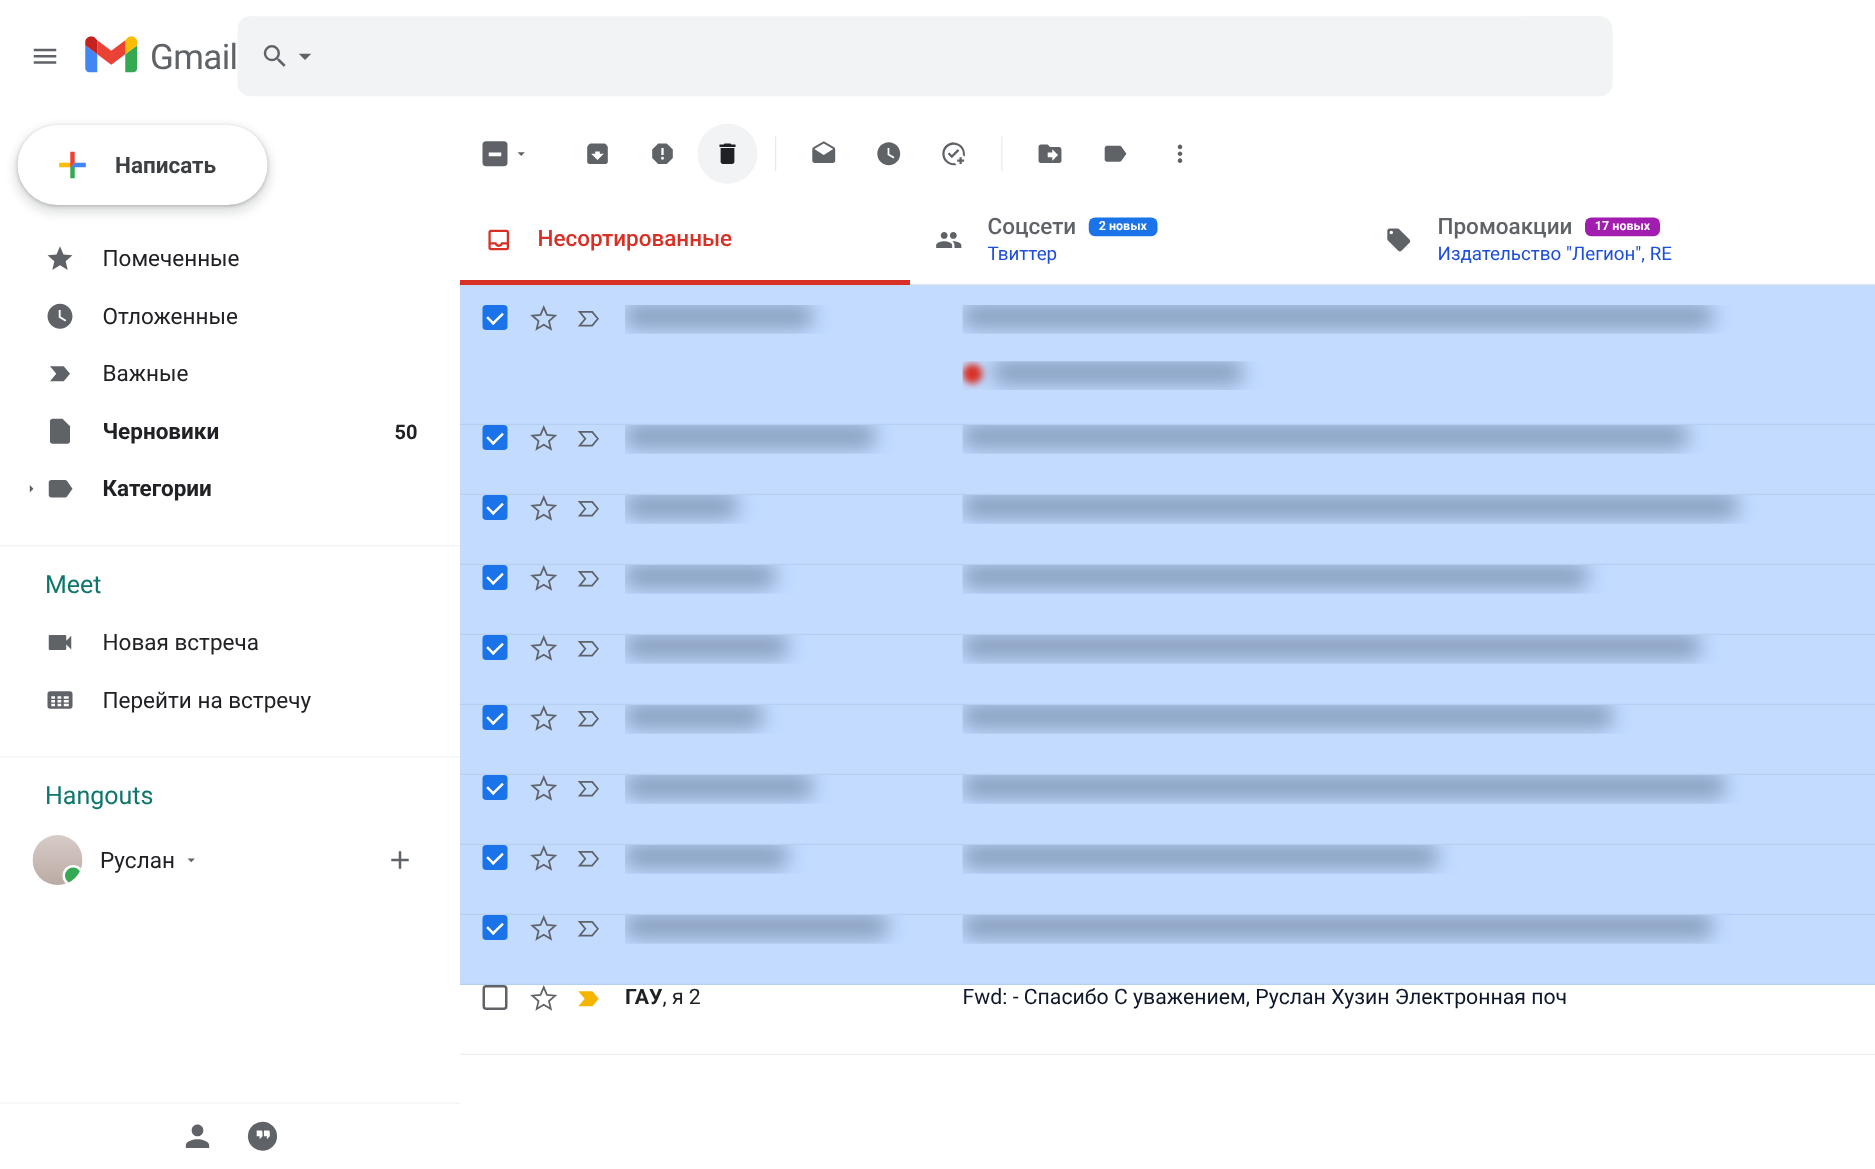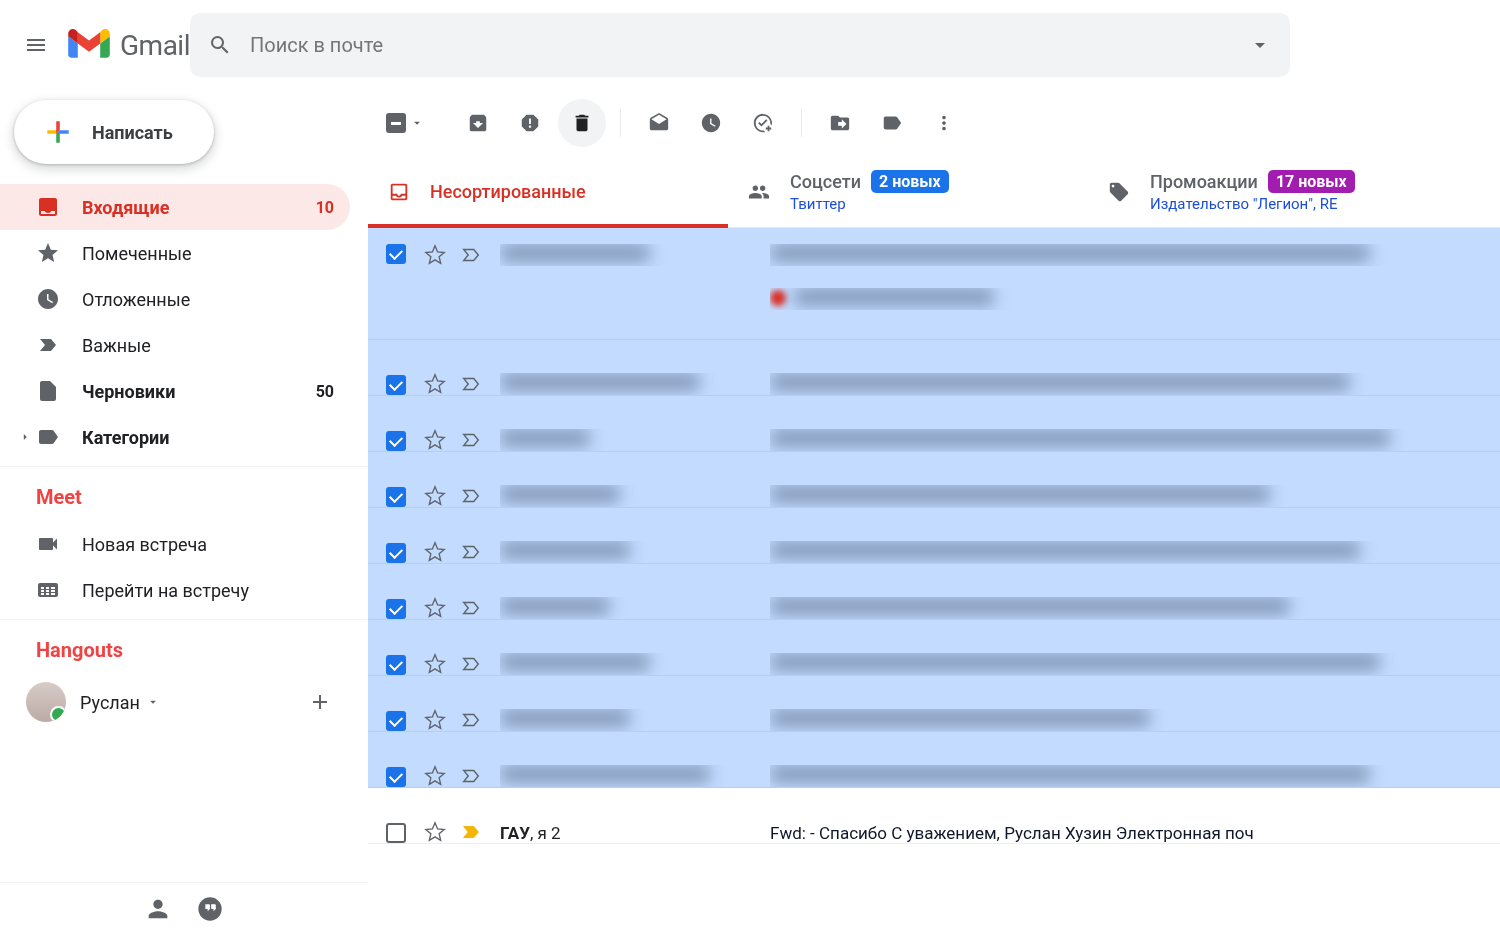--- a/index.html
+++ b/index.html
@@ -21,21 +21,21 @@
 .compose-label{font-size:18px;color:#3c4043;font-weight:700}
 .nav-item{display:flex;align-items:center;height:46px;padding:0 16px 0 36px;border-radius:0 24px 24px 0;margin-right:18px;cursor:pointer;font-size:18px;color:#202124}
 .nav-item.active{background:#fce8e6;color:#d93025;font-weight:700}
 .nav-item.bold{font-weight:700}
 .nav-icon{width:24px;height:24px;margin-right:22px;fill:#5f6368;flex-shrink:0}
 .nav-item.active .nav-icon{fill:#d93025}
 .nav-label{flex:1}
 .nav-count{font-size:16px}
 .nav-item.has-arrow{padding-left:18px}
 .nav-arrow{width:14px;margin-right:4px;fill:#5f6368}
-.section-title{font-size:20px;font-weight:700;padding:18px 0 12px 36px;color:#ef4444;border-top:1px solid #f1f3f4;margin-top:6px}
+.section-title{font-size:20px;font-weight:400;padding:18px 0 12px 36px;color:#0f766e;border-top:1px solid #f1f3f4;margin-top:22px}
 .hangouts-user{display:flex;align-items:center;padding:8px 36px 8px 26px}
 .avatar{width:40px;height:40px;border-radius:50%;background:#8ab4f8;position:relative;margin-right:14px;overflow:hidden}
 .avatar::after{content:'';position:absolute;bottom:-1px;right:-1px;width:13px;height:13px;background:#34a853;border:2px solid #fff;border-radius:50%}
 .avatar-face{width:100%;height:100%;background:linear-gradient(180deg,#d7ccc8 0%,#bcaaa4 100%);display:flex;align-items:center;justify-content:center}
 .user-name{font-size:18px;color:#202124}
 .user-caret{width:14px;height:14px;fill:#5f6368;margin-left:6px}
 .add-btn{margin-left:auto;width:24px;height:24px;fill:#5f6368;cursor:pointer}
 .bottom-bar{margin-top:auto;display:flex;justify-content:center;gap:24px;padding:12px;border-top:1px solid #f1f3f4}
 .bottom-icon{width:28px;height:28px;fill:#5f6368;cursor:pointer}
 .main{flex:1;display:flex;flex-direction:column;border-left:0}
@@ -50,26 +50,26 @@
 .select-box svg{width:14px;height:14px;fill:#5f6368;margin-left:4px}
 .tabs{display:flex;height:72px;border-bottom:1px solid #e8eaed}
 .tab{flex:1;max-width:360px;display:flex;align-items:center;padding:0 20px;cursor:pointer;position:relative;min-width:0}
 .tab.active::after{content:'';position:absolute;bottom:-1px;left:0;right:0;height:4px;background:#d93025}
 .tab-icon{width:22px;height:22px;fill:#5f6368;margin-right:20px;flex-shrink:0}
 .tab.active .tab-icon{fill:#d93025}
 .tab-content{display:flex;flex-direction:column;min-width:0}
 .tab-title-row{display:flex;align-items:center;gap:10px}
 .tab-title{font-size:18px;font-weight:500;color:#5f6368;white-space:nowrap}
 .tab.active .tab-title{color:#d93025}
-.tab-badge{font-size:16px;font-weight:700;color:#fff;padding:2px 8px;border-radius:5px}
+.tab-badge{font-size:10px;font-weight:700;color:#fff;padding:2px 8px;border-radius:5px}
 .badge-blue{background:#1a73e8}
 .badge-green{background:#a21caf}
 .tab-sub{font-size:15px;color:#1d4ed8;white-space:nowrap;overflow:hidden;text-overflow:ellipsis;margin-top:2px}
 .emails{flex:1;overflow:hidden}
-.email-row{display:flex;align-items:flex-end;height:56px;padding:0 18px;border-bottom:1px solid rgba(100,121,143,.12);cursor:pointer}
+.email-row{display:flex;align-items:flex-start;height:56px;padding:0 18px;border-bottom:1px solid rgba(100,121,143,.12);cursor:pointer}
 .email-row.selected{background:#c2dbff}
 .email-row.tall{height:112px;align-items:flex-start;padding-top:16px}
 .row-cb{width:20px;height:20px;border:2px solid #5f6368;border-radius:3px;margin-right:18px;flex-shrink:0;display:flex;align-items:center;justify-content:center}
 .row-cb.checked{background:#1a73e8;border-color:#1a73e8}
 .row-cb.checked::after{content:'';width:6px;height:10px;border:solid #fff;border-width:0 2.5px 2.5px 0;transform:rotate(45deg);margin-top:-3px}
 .row-star{width:22px;height:22px;fill:none;stroke:#5f6368;stroke-width:1.5;margin-right:14px;flex-shrink:0}
 .row-imp{width:22px;height:22px;margin-right:18px;flex-shrink:0}
 .row-imp.off{fill:none;stroke:#5f6368;stroke-width:1.5}
 .row-imp.on{fill:#f4b400;stroke:#f4b400}
 .row-sender{width:270px;flex-shrink:0;font-size:17px;color:#202124;white-space:nowrap;overflow:hidden}
@@ -96,46 +96,38 @@
       <path fill="#FBBC04" d="M40 4v14l12-9V6c0-4.9-5.6-7.7-9.5-4.8L40 4z"></path>
       <path fill="#EA4335" d="M12 18V4l14 10.5L40 4v14L26 28.5 12 18z"></path>
       <path fill="#C5221F" d="M0 6v3l12 9V4L9.5 1.2C5.6-1.7 0 1.1 0 6z"></path>
     </svg>
     <span class="logo-text">Gmail</span>
   </div>
   <div class="search-bar">
     <svg viewBox="0 0 24 24">
         <path d="M15.5 14h-.79l-.28-.27A6.471 6.471 0 0016 9.5 6.5 6.5 0 109.5 16c1.61 0 3.09-.59 4.23-1.57l.27.28v.79l5 4.99L20.49 19l-4.99-5zm-6 0C7.01 14 5 11.99 5 9.5S7.01 5 9.5 5 14 7.01 14 9.5 11.99 14 9.5 14z"></path>
       </svg>
-    <input class="search-input" placeholder="Поиск в почте" style="">
     <svg class="search-dropdown" viewBox="0 0 24 24">
         <path d="M7 10l5 5 5-5z"></path>
       </svg>
   </div>
 </div>
 
 <div class="body">
   <div class="sidebar">
     <div class="compose">
       <svg viewBox="0 0 36 36">
         <path fill="#34A853" d="M16 16v14h4V20z"></path>
           <path fill="#4285F4" d="M30 16H20l-4 4h14z"></path>
           <path fill="#FBBC04" d="M6 16v4h10l4-4z"></path>
           <path fill="#EA4335" d="M20 16V6h-4v14z"></path>
       </svg>
       <span class="compose-label">Написать</span>
     </div>
 
-    <div class="nav-item active bold">
-      <svg class="nav-icon" viewBox="0 0 24 24">
-          <path d="M19 3H5c-1.1 0-2 .9-2 2v14c0 1.1.9 2 2 2h14c1.1 0 2-.9 2-2V5c0-1.1-.9-2-2-2zm0 16H5v-3h3.56c.69 1.19 1.97 2 3.45 2s2.75-.81 3.45-2H19v3z"></path>
-        </svg>
-      <span class="nav-label">Входящие</span>
-      <span class="nav-count">10</span>
-    </div>
     <div class="nav-item">
       <svg class="nav-icon" viewBox="0 0 24 24">
           <path d="M12 17.27L18.18 21l-1.64-7.03L22 9.24l-7.19-.61L12 2 9.19 8.63 2 9.24l5.46 4.73L5.82 21z"></path>
         </svg>
       <span class="nav-label">Помеченные</span>
     </div>
     <div class="nav-item">
       <svg class="nav-icon" viewBox="0 0 24 24">
           <path d="M12 2C6.5 2 2 6.5 2 12s4.5 10 10 10 10-4.5 10-10S17.5 2 12 2zm4.2 14.2L11 13V7h1.5v5.2l4.5 2.7-.8 1.3z"></path>
         </svg>

